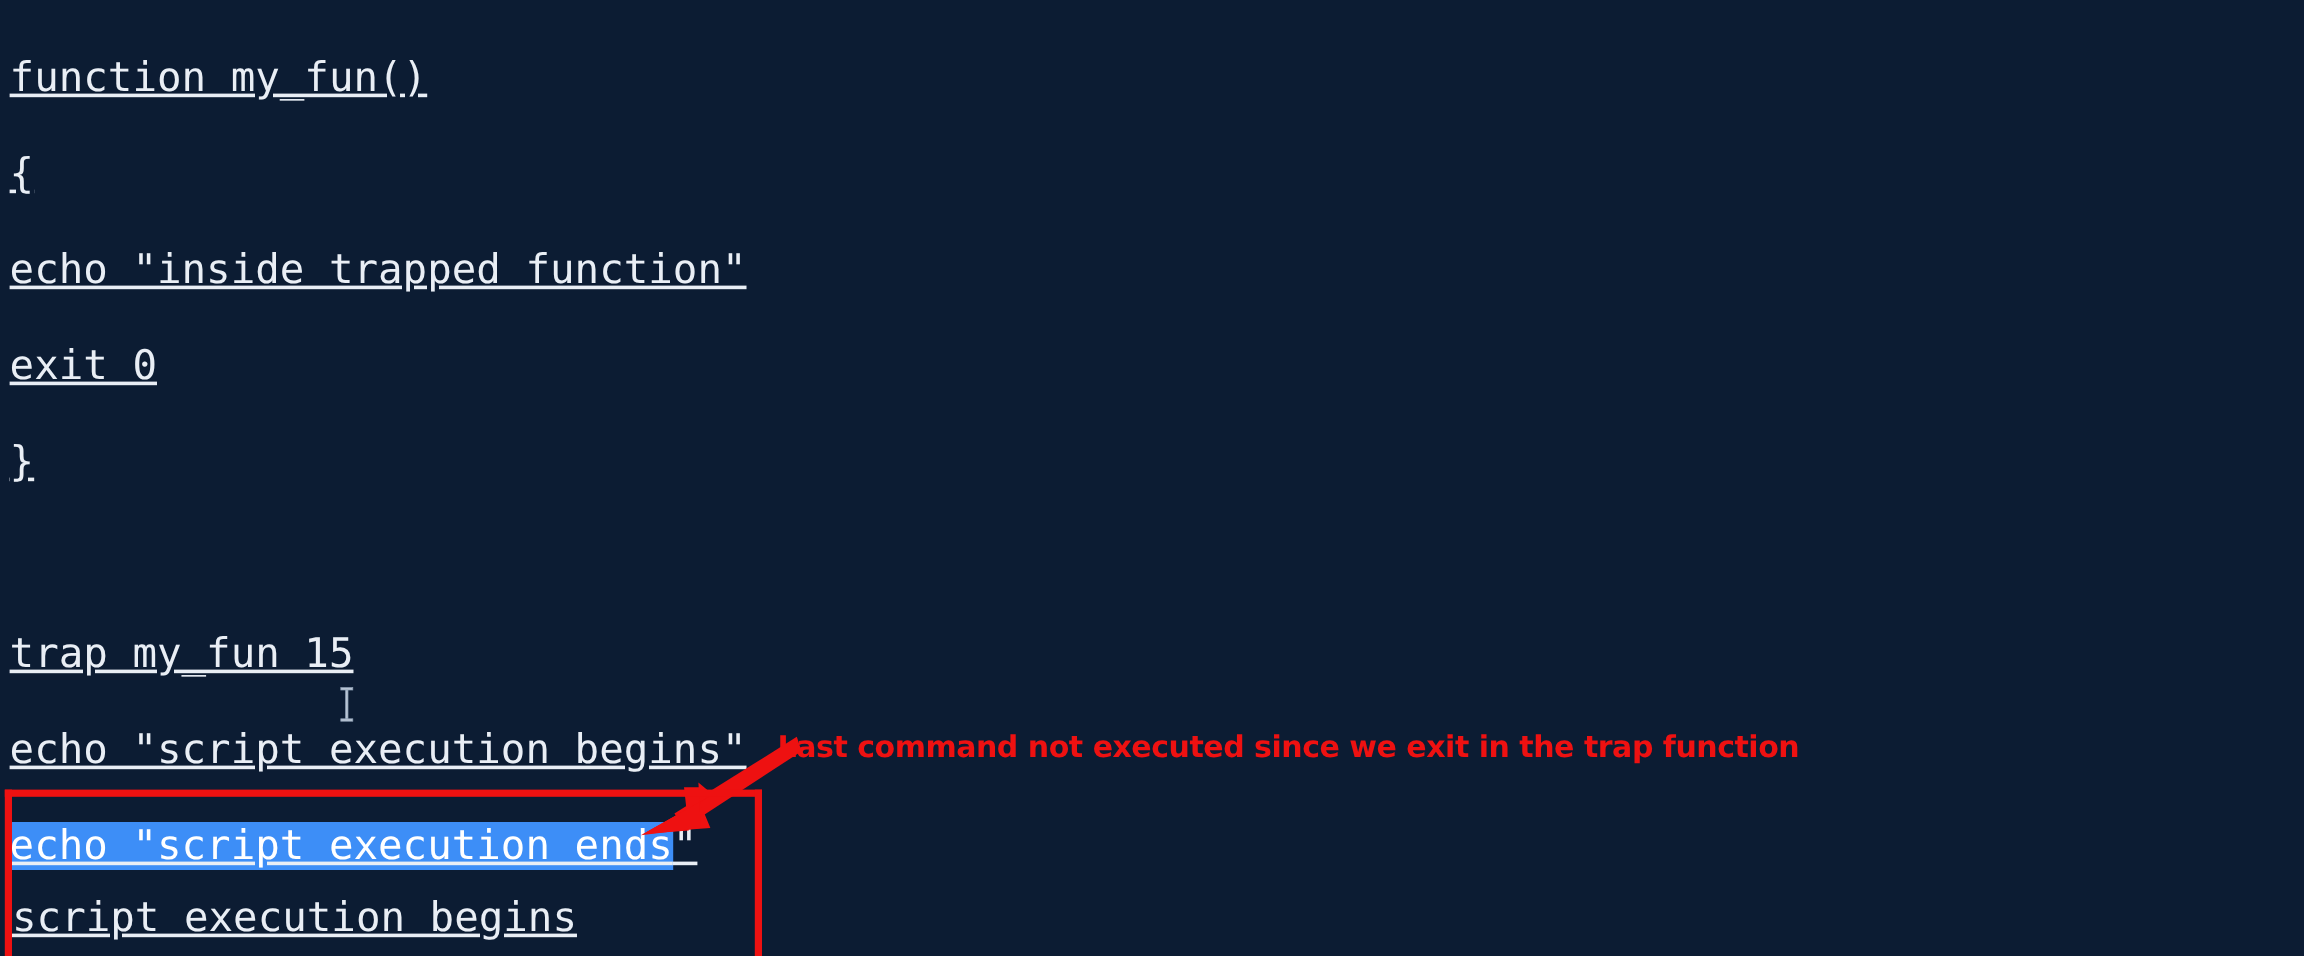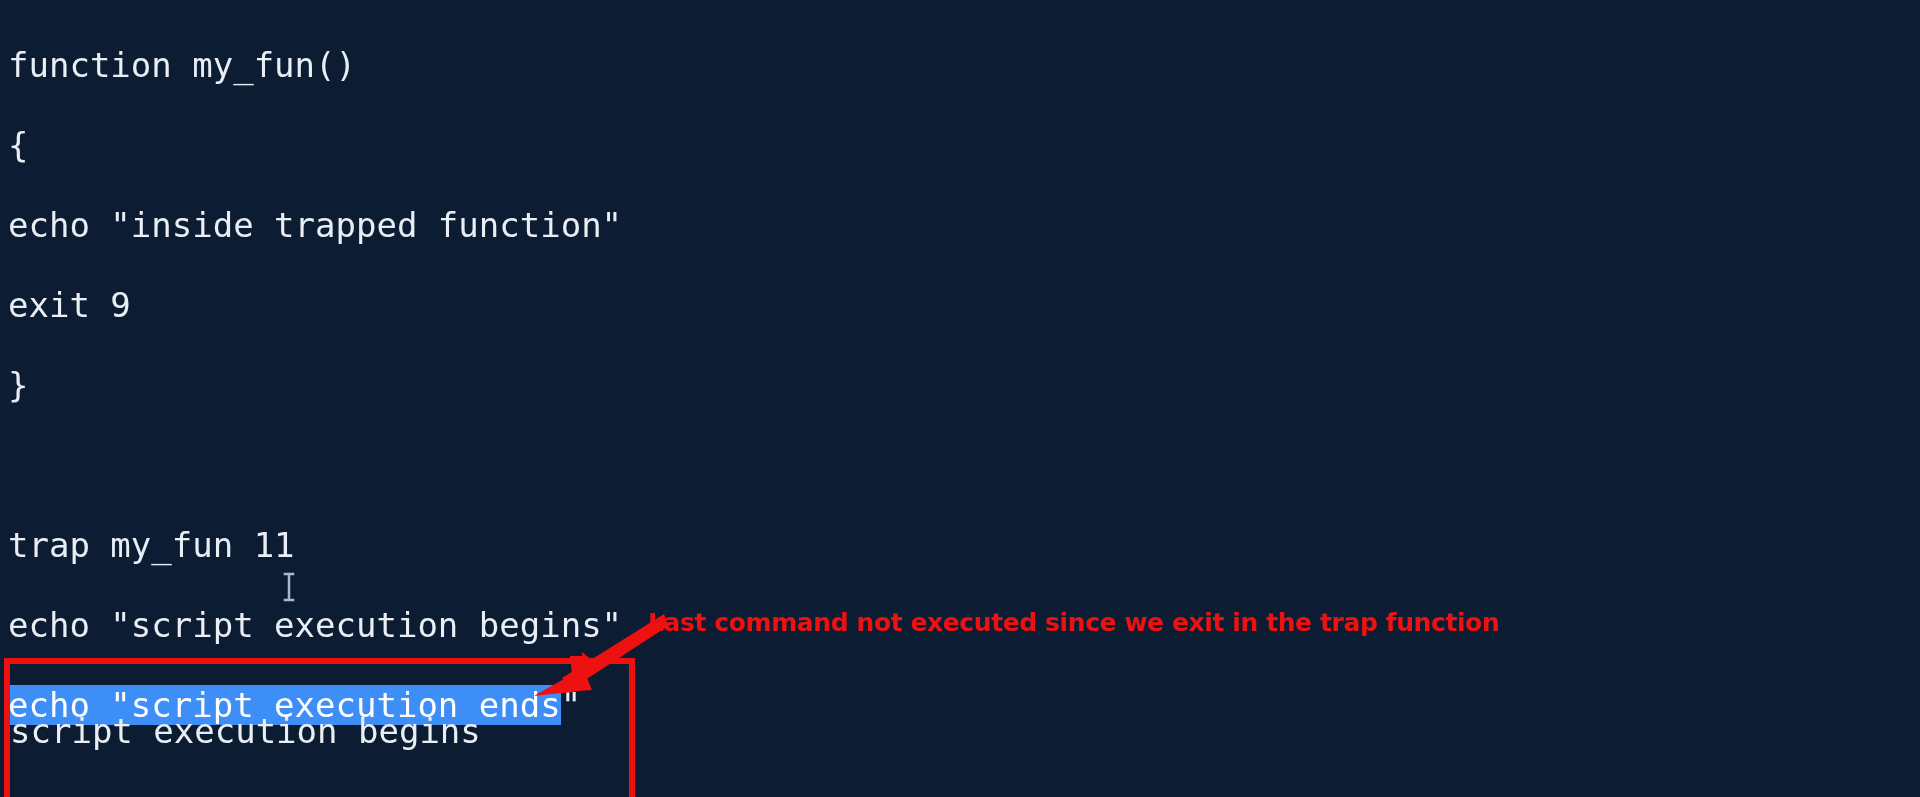--- a/index.html
+++ b/index.html
@@ -27,20 +27,21 @@
     box-sizing: border-box;
     white-space: pre;
   }
   .line {
     height: 42px;
     line-height: 42px;
     font-size: 34px;
     letter-spacing: 0px;
     color: #e9eef5;
     white-space: pre;
+    text-decoration: underline;
   }
   .line .seg { white-space: pre; }
   .sel {
     background: #3d8ef7;
     color: #ffffff;
   }
   .blank { color: transparent; }
 
   
   #callout-text {
@@ -77,45 +78,45 @@
     box-sizing: border-box;
     background: transparent;
   }
   #output-lines {
     position: absolute;
     left: 10px;
     top: 672px;
     width: 900px;
     white-space: pre;
   }
-  #output-lines .line { height: 42px; line-height: 42px; }
+  #output-lines .line { height: 42px; line-height: 42px; margin-top: 34px; }
 
   
   #mouse-cursor {
     position: absolute;
     left: 283px;
     top: 572px;
     width: 12px;
     height: 30px;
     pointer-events: none;
   }
 </style>
 </head>
 <body>
 
 <div id="screen">
 
   <div id="code">
     <div class="line"><span class="seg">function my_fun()</span></div>
     <div class="line"><span class="seg">{</span></div>
     <div class="line"><span class="seg">echo "inside trapped function"</span></div>
-    <div class="line"><span class="seg">exit 9</span></div>
+    <div class="line"><span class="seg">exit 0</span></div>
     <div class="line"><span class="seg">}</span></div>
     <div class="line"><span class="seg blank"></span></div>
-    <div class="line"><span class="seg">trap my_fun 11</span></div>
+    <div class="line"><span class="seg">trap my_fun 15</span></div>
     <div class="line"><span class="seg">echo "script execution begins"</span></div>
     <div class="line"><span class="seg sel">echo "script execution ends</span><span class="seg">"</span></div>
     
     
   </div>
 
   <div id="callout-text">Last command not executed since we exit in the trap function</div>
 
   <svg id="arrow" viewBox="0 0 160 86" aria-hidden="true">
     <g fill="#ee1111" stroke="none">

